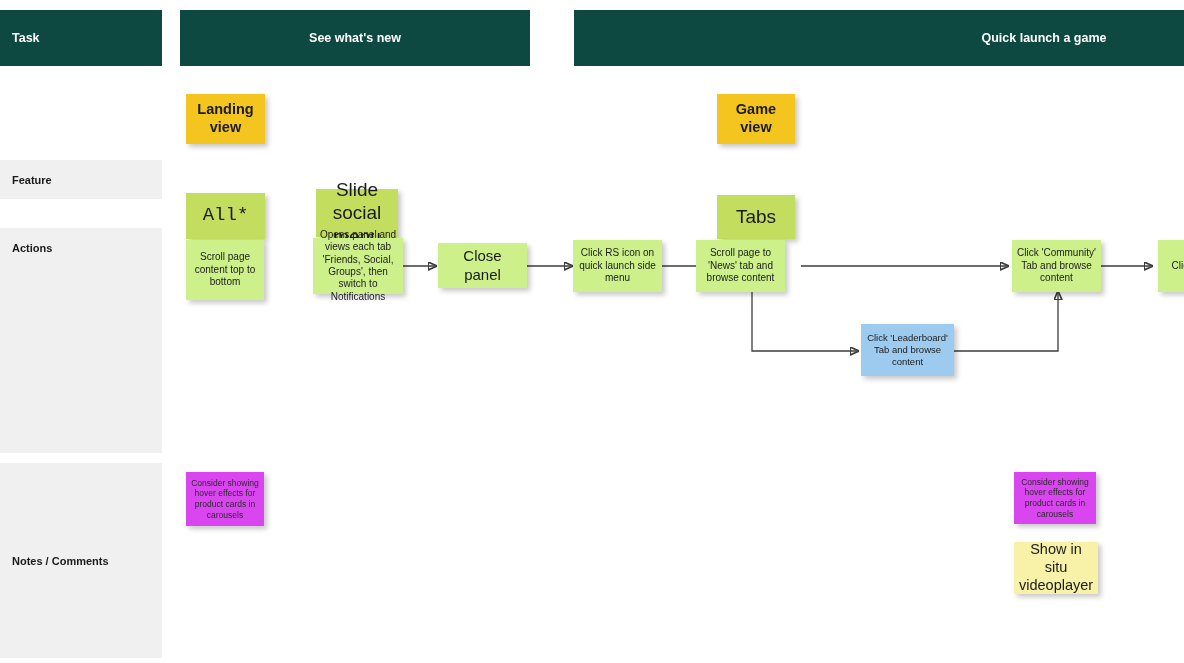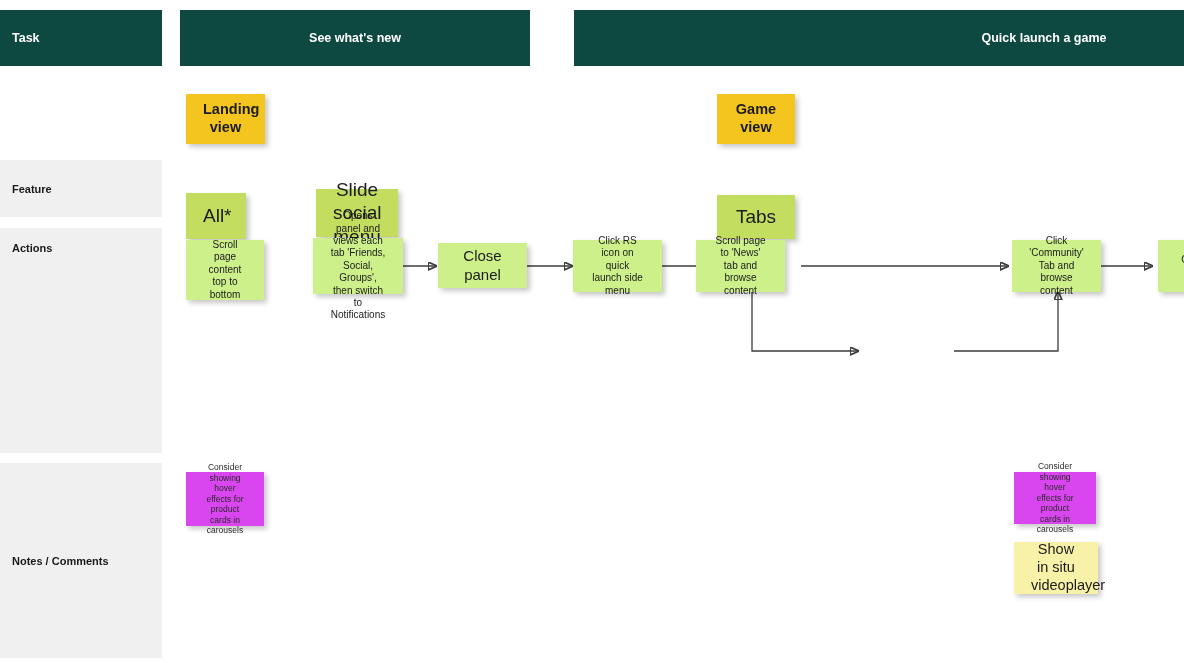--- a/index.html
+++ b/index.html
@@ -40,21 +40,21 @@
   
   .card {
     position: absolute;
     display: flex;
     align-items: center;
     justify-content: center;
     text-align: center;
     color: #1b1b1b;
     line-height: 1.24;
     box-shadow: 3px 3px 5px rgba(0,0,0,0.22);
-    padding: 3px 17px;
+    padding: 3px 5px;
     z-index: 3;
   }
   .card .txt { display: block; width: 100%; }
 
   .c-gold   { background: #f5c51f; font-weight: bold; font-size: 14.5px; }
   .c-lime   { background: #c3dd5f; font-size: 19px; margin-top: 29px; }
   .c-green  { background: #cdf08a; font-size: 10px; }
   .c-green-lg { background: #cdf08a; font-size: 15px; }
   .c-blue   { background: #9dcbef; font-size: 9.5px; }
   .c-note   { background: #d946ef; font-size: 8.5px; color: #2b2b2b; }
@@ -88,32 +88,32 @@
 
     <path d="M752,290 L752,351 L858,351" marker-end="url(#ah)"></path>
 
     <path d="M954,351 L1058,351 L1058,292" marker-end="url(#ah)"></path>
   </svg>
 
   <div class="hdr left" style="left:0; top:10px; width:162px; height:56px;">Task</div>
   <div class="hdr center" style="left:180px; top:10px; width:350px; height:56px;">See what's new</div>
   <div class="hdr center" style="left:574px; top:10px; width:940px; height:56px;">Quick launch a game</div>
 
-  <div class="rowlabel middle" style="left:0; top:160px; width:162px; height:57px;">Feature</div>
+  <div class="rowlabel middle" style="left:0; top:160px; width:162px; height:39px;">Feature</div>
   <div class="rowlabel top" style="left:0; top:228px; width:162px; height:225px;">Actions</div>
   <div class="rowlabel middle" style="left:0; top:463px; width:162px; height:195px;">Notes / Comments</div>
 
   <div class="card c-gold" style="left:186px; top:94px; width:79px; height:50px;">
     <span class="txt">Landing view</span>
   </div>
   <div class="card c-gold" style="left:717px; top:94px; width:78px; height:50px;">
     <span class="txt">Game view</span>
   </div>
 
-  <div class="card c-lime" style="left:186px; top:164px; width:60px; height:46px;">
+  <div class="card c-lime" style="left:186px; top:164px; width:79px; height:46px;font-family:Liberation Mono, monospace;">
     <span class="txt">All*</span>
   </div>
   <div class="card c-lime" style="left:316px; top:160px; width:82px; height:48px;">
     <span class="txt">Slide social menu</span>
   </div>
   <div class="card c-lime" style="left:717px; top:166px; width:78px; height:44px;">
     <span class="txt">Tabs</span>
   </div>
 
   <div class="card c-green" style="left:186px; top:240px; width:78px; height:60px;">
@@ -124,20 +124,23 @@
   </div>
   <div class="card c-green-lg" style="left:438px; top:243px; width:89px; height:45px;">
     <span class="txt">Close panel</span>
   </div>
   <div class="card c-green" style="left:573px; top:240px; width:89px; height:52px;">
     <span class="txt">Click RS icon on quick launch side menu</span>
   </div>
   <div class="card c-green" style="left:696px; top:240px; width:89px; height:52px;">
     <span class="txt">Scroll page to 'News' tab and browse content</span>
   </div>
+  <div class="card c-blue" style="left:861px; top:324px; width:93px; height:52px;">
+    <span class="txt">Click 'Leaderboard' Tab and browse content</span>
+  </div>
   <div class="card c-green" style="left:1012px; top:240px; width:89px; height:52px;">
     <span class="txt">Click 'Community' Tab and browse content</span>
   </div>
   <div class="card c-green" style="left:1158px; top:240px; width:89px; height:52px;">
     <span class="txt">Click 'Tab and</span>
   </div>
 
   <div class="card c-note" style="left:186px; top:472px; width:78px; height:54px;">
     <span class="txt">Consider showing hover effects for product cards in carousels</span>
   </div>

